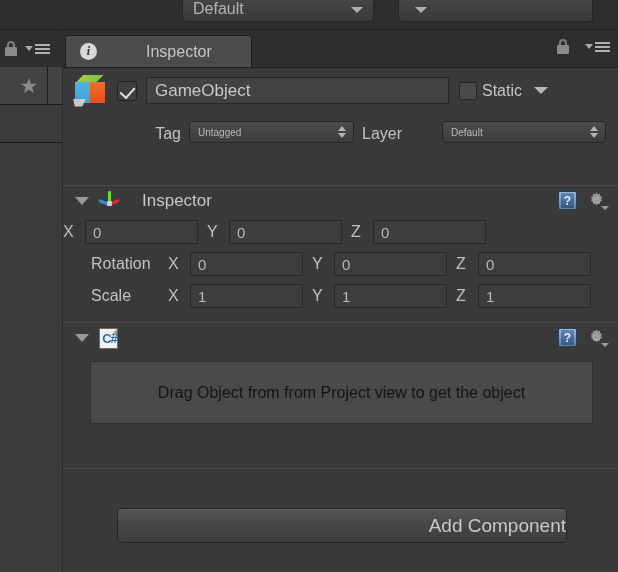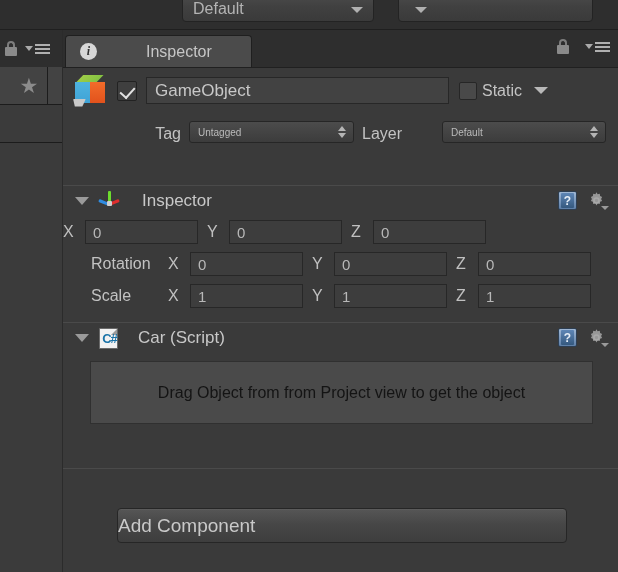--- a/index.html
+++ b/index.html
@@ -279,21 +279,21 @@
     display: flex; align-items: center; justify-content: center;
     padding: 8px 28px; line-height: 1.35;
   }
 
   
   .addcomp {
     position: absolute; left: 54px; width: 450px; height: 35px;
     background: linear-gradient(to bottom, #565656 0%, #474747 45%, #3e3e3e 100%);
     border: 1px solid #262626; border-radius: 4px;
     color: #c9c9c9; font-size: 19px;
-    display: flex; align-items: center; justify-content: flex-start;
+    display: flex; align-items: center; justify-content: flex-end;
     box-shadow: 0 1px 0 rgba(255,255,255,0.04) inset;
   }
 </style>
 </head>
 <body>
 
 <div id="root">
 
   <div class="toolbar">
     <div class="tb-btn" id="btn-layers">
@@ -432,21 +432,20 @@
         <span class="axis-letter">Z</span>
         <span class="numfield">1</span>
       </div>
 
       <div class="comp-divider light" style="top:254px"></div>
       <div class="comp-header" style="top:255px">
         <span class="foldout"></span>
         <span class="cs-icon">
           <span class="cs-glyph">C#</span>
         </span>
-        <span class="comp-title" style="margin-left:20px">Car (Script)</span>
         <span class="comp-header-icons">
           <span class="help-icon"></span>
           <span class="gear-wrap">
             <svg width="19" height="19" viewBox="0 0 19 19">
               <path fill="#a8a8a8" d="M9.5 6.2a3.3 3.3 0 100 6.6 3.3 3.3 0 000-6.6zm0 5a1.7 1.7 0 110-3.4 1.7 1.7 0 010 3.4z"></path>
               <path fill="#a8a8a8" d="M9.5 1.3l1.1 1.9 2.2-.4.3 2.2 2 .9-1 2 1 2-2 .9-.3 2.2-2.2-.4-1.1 1.9-1.1-1.9-2.2.4-.3-2.2-2-.9 1-2-1-2 2-.9.3-2.2 2.2.4z" opacity="0.85"></path>
             </svg>
             <span class="gear-caret"></span>
           </span>
         </span>

